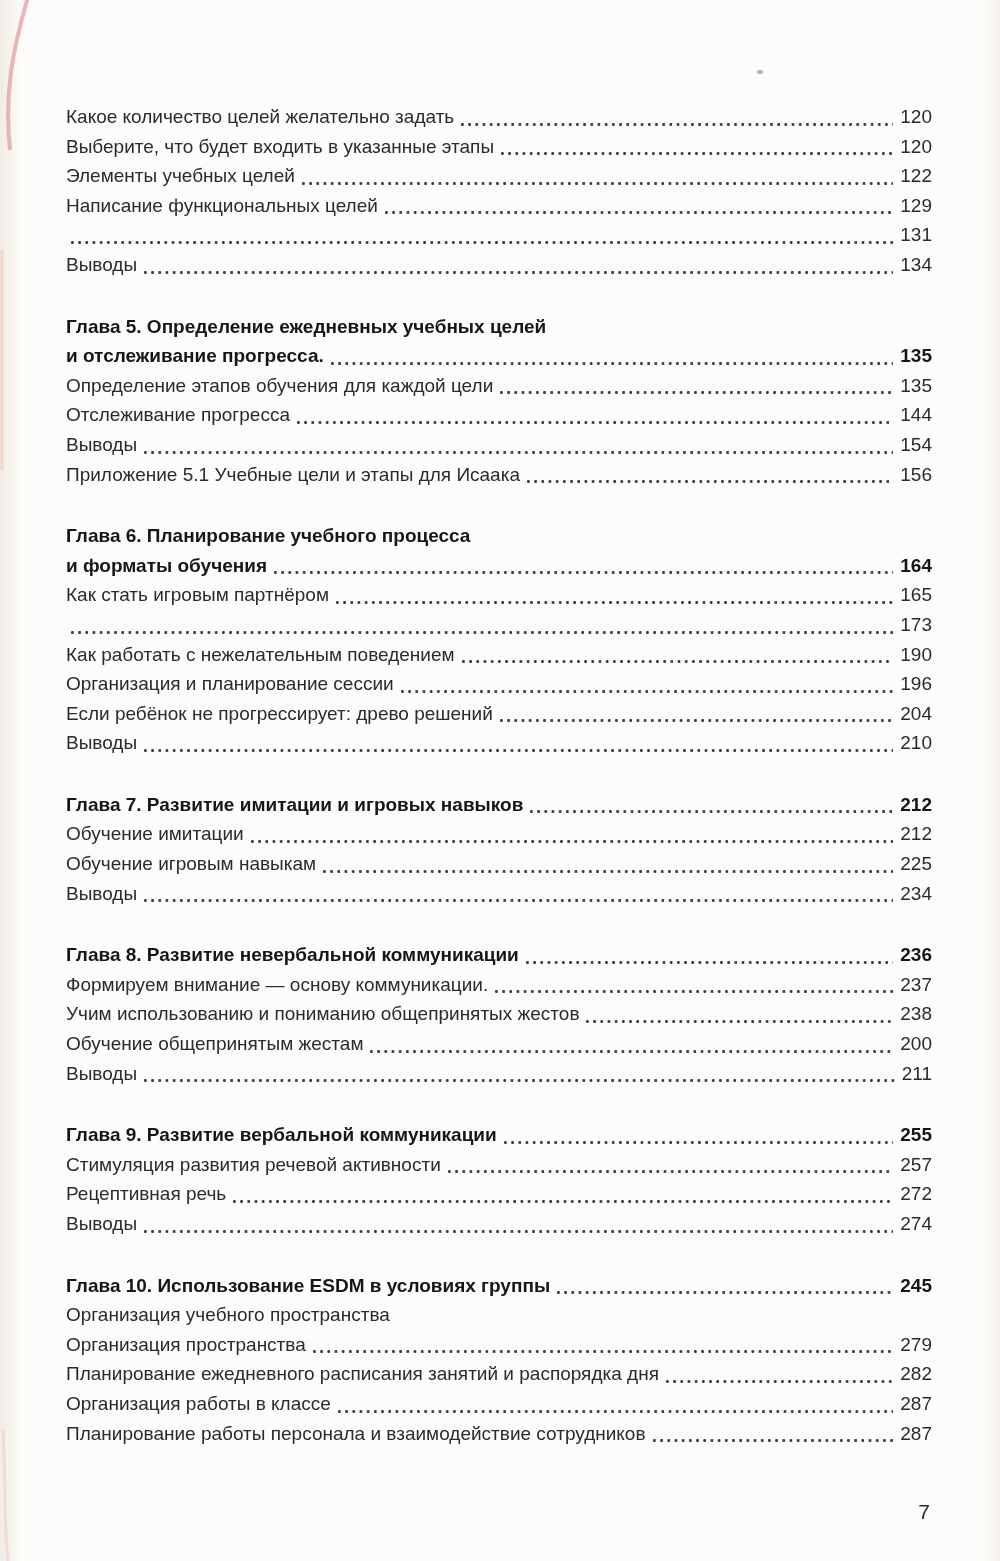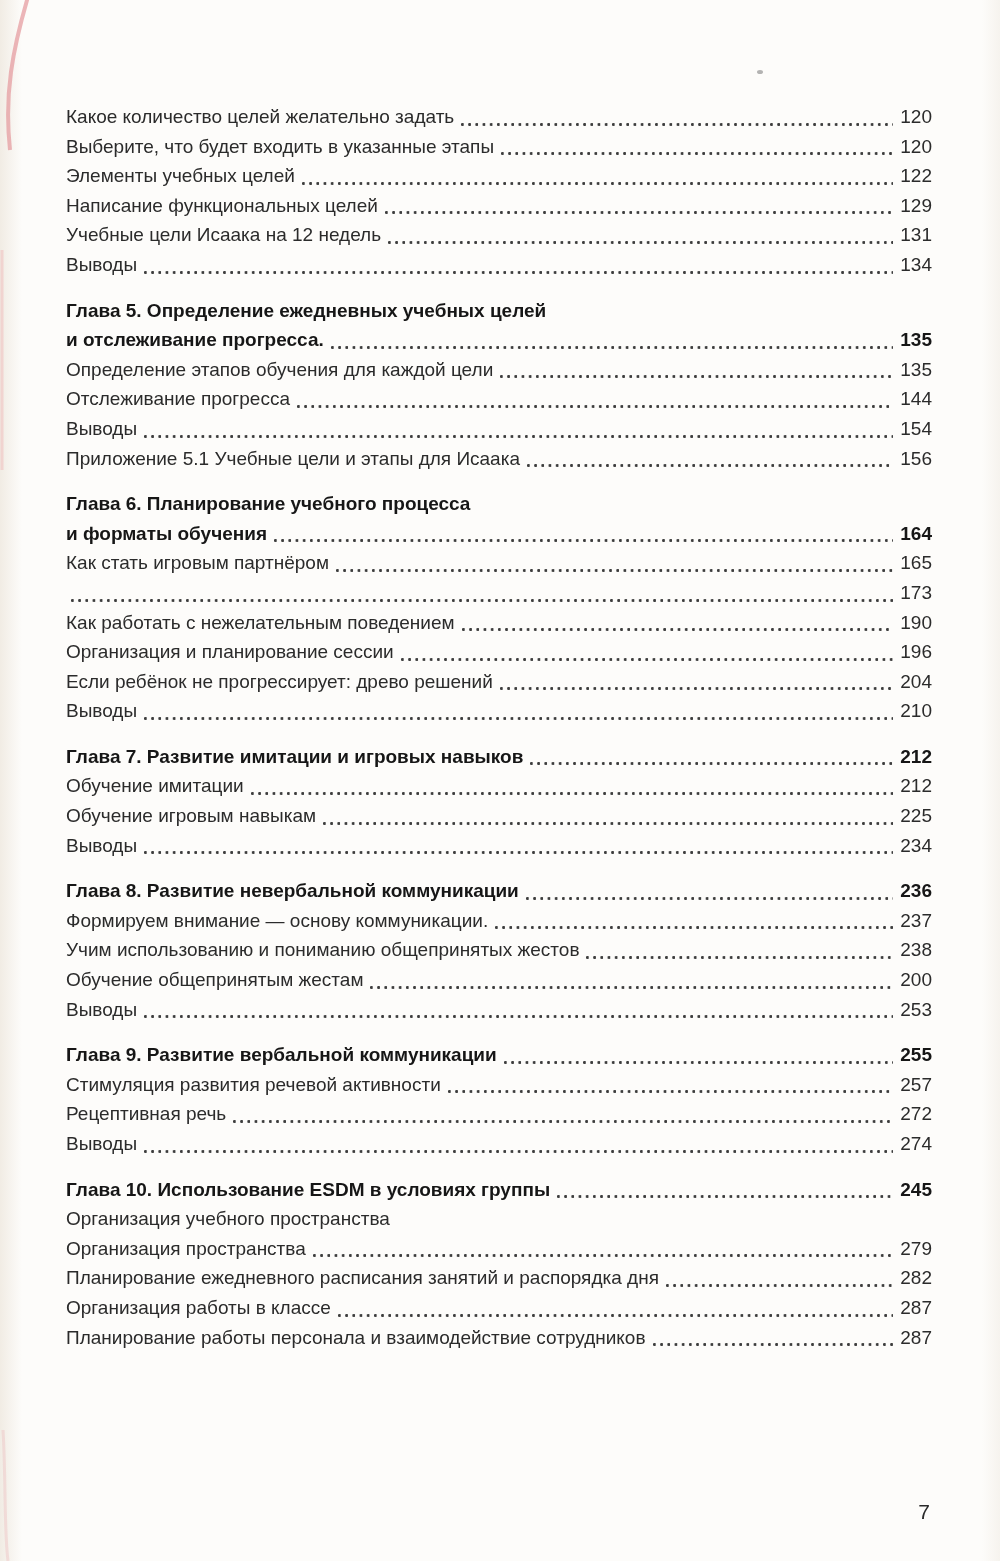--- a/index.html
+++ b/index.html
@@ -16,21 +16,21 @@
     background: linear-gradient(to right, #f1ece4 0px, #fdfcfa 22px, #fdfcfa 982px, #f6f3ee 1000px);
     color: #2b2b2b;
     overflow: hidden;
     padding-left: 10px;
   }
   .artifacts { position: absolute; inset: 0; pointer-events: none; }
   .toc {
     position: absolute; left: 66px; top: 102px; width: 866px;
     font-size: 19px; line-height: 29.6px; color: #2b2b2b;
   }
-  .toc-entry.heading { font-weight: 700; margin-top: 16px; color: #161616; }
+  .toc-entry.heading { font-weight: 700; margin-top: 32px; color: #161616; }
   .toc-line.leader-line { display: flex; }
   .toc-label { flex: 0 0 auto; padding-right: 2px; white-space: nowrap; }
   .leader { flex: 1 1 auto; position: relative; min-width: 14px; }
   .leader::after {
     content: "";
     position: absolute; left: 5px; right: 5px; bottom: 6px; height: 3px;
     background-image: radial-gradient(circle at 1.4px 1.5px, #3d3d3d 1.25px, transparent 1.65px);
     background-size: 7.2px 3px;
     background-repeat: repeat-x;
   }
@@ -76,21 +76,20 @@
       </div>
       <div class="toc-entry">
         <div class="toc-line leader-line">
           <span class="toc-label">Написание функциональных целей</span>
           <span class="leader"></span>
           <span class="toc-page">129</span>
         </div>
       </div>
       <div class="toc-entry">
         <div class="toc-line leader-line">
-          <span class="toc-label">Учебные цели Исаака на 12 недель</span>
           <span class="leader"></span>
           <span class="toc-page">131</span>
         </div>
       </div>
       <div class="toc-entry">
         <div class="toc-line leader-line">
           <span class="toc-label">Выводы</span>
           <span class="leader"></span>
           <span class="toc-page">134</span>
         </div>
@@ -233,21 +232,21 @@
         <div class="toc-line leader-line">
           <span class="toc-label">Обучение общепринятым жестам</span>
           <span class="leader"></span>
           <span class="toc-page">200</span>
         </div>
       </div>
       <div class="toc-entry">
         <div class="toc-line leader-line">
           <span class="toc-label">Выводы</span>
           <span class="leader"></span>
-          <span class="toc-page">253</span>
+          <span class="toc-page">211</span>
         </div>
       </div>
       <div class="toc-entry heading">
         <div class="toc-line leader-line">
           <span class="toc-label">Глава 9. Развитие вербальной коммуникации</span>
           <span class="leader"></span>
           <span class="toc-page">255</span>
         </div>
       </div>
       <div class="toc-entry">

